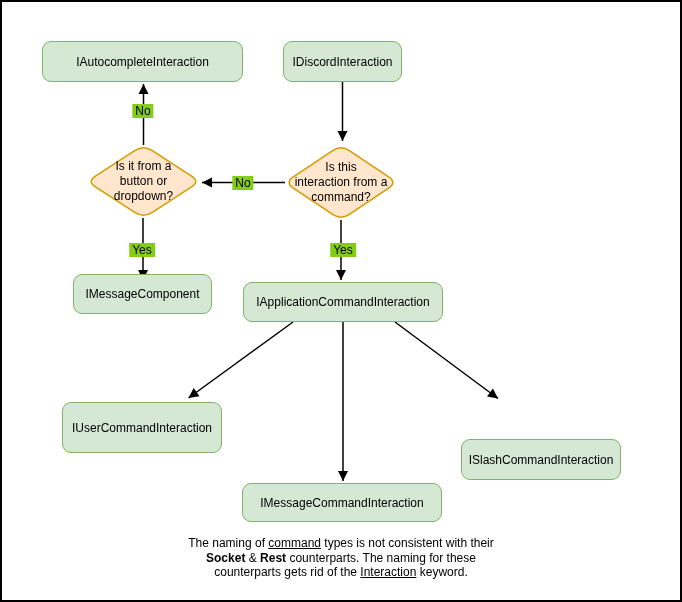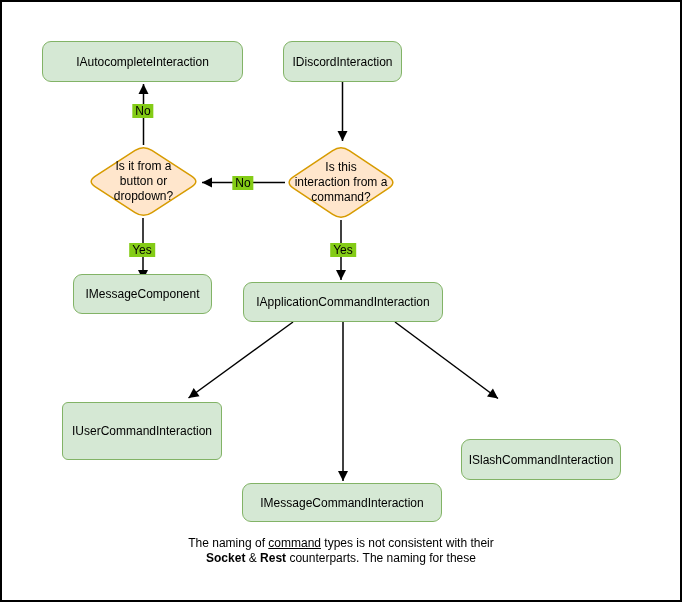--- a/index.html
+++ b/index.html
@@ -53,21 +53,21 @@
     <path d="M149.9,148.4 L189.6,174.1 Q198,179.5 189.6,184.9 L149.9,210.6 Q141.5,216 133.1,210.6
              L93.4,184.9 Q85,179.5 93.4,174.1 L133.1,148.4 Q141.5,143 149.9,148.4 Z" fill="#ffe6cc" stroke="#d79b00" stroke-width="1.5"></path>
     <path d="M347.3,148.6 L386.7,174.9 Q395,180.5 386.7,186.1 L347.3,212.4 Q339,218 330.7,212.4
              L291.3,186.1 Q283,180.5 291.3,174.9 L330.7,148.6 Q339,143 347.3,148.6 Z" fill="#ffe6cc" stroke="#d79b00" stroke-width="1.5"></path>
   </svg>
 
   <div class="node" style="left:281px;top:39px;width:119px;height:41px;">IDiscordInteraction</div>
   <div class="node" style="left:40px;top:39px;width:201px;height:41px;">IAutocompleteInteraction</div>
   <div class="node" style="left:71px;top:272px;width:139px;height:40px;">IMessageComponent</div>
   <div class="node" style="left:241px;top:280px;width:200px;height:40px;">IApplicationCommandInteraction</div>
-  <div class="node" style="left:60px;top:400px;width:160px;height:58px;border-radius:6px;">IUserCommandInteraction</div>
+  <div class="node" style="left:60px;top:400px;width:160px;height:51px;">IUserCommandInteraction</div>
   <div class="node" style="left:459px;top:400px;width:160px;height:41px;margin-top:37px;">ISlashCommandInteraction</div>
   <div class="node" style="left:240px;top:481px;width:200px;height:39px;">IMessageCommandInteraction</div>
 
   <div class="dlabel" style="left:94px;top:157px;width:95px;">
     <div>Is it from a</div>
     <div>button or</div>
     <div>dropdown?</div>
   </div>
   <div class="dlabel" style="left:285px;top:158px;width:108px;">
     <div>Is this</div>
@@ -76,15 +76,16 @@
   </div>
 
   <div class="elabel" style="left:141px;top:109px;">No</div>
   <div class="elabel" style="left:241px;top:181px;">No</div>
   <div class="elabel" style="left:140px;top:248px;">Yes</div>
   <div class="elabel" style="left:341px;top:248px;">Yes</div>
 
   <div class="note">
     <div><span>The naming of </span><span class="u">command</span><span> types is not consistent with their</span></div>
     <div><span class="b">Socket</span><span> &amp; </span><span class="b">Rest</span><span> counterparts. The naming for these</span></div>
+    <div><span>counterparts gets rid of the </span><span class="u">Interaction</span><span> keyword.</span></div>
   </div>
 
 </div>
 
 </body></html>

